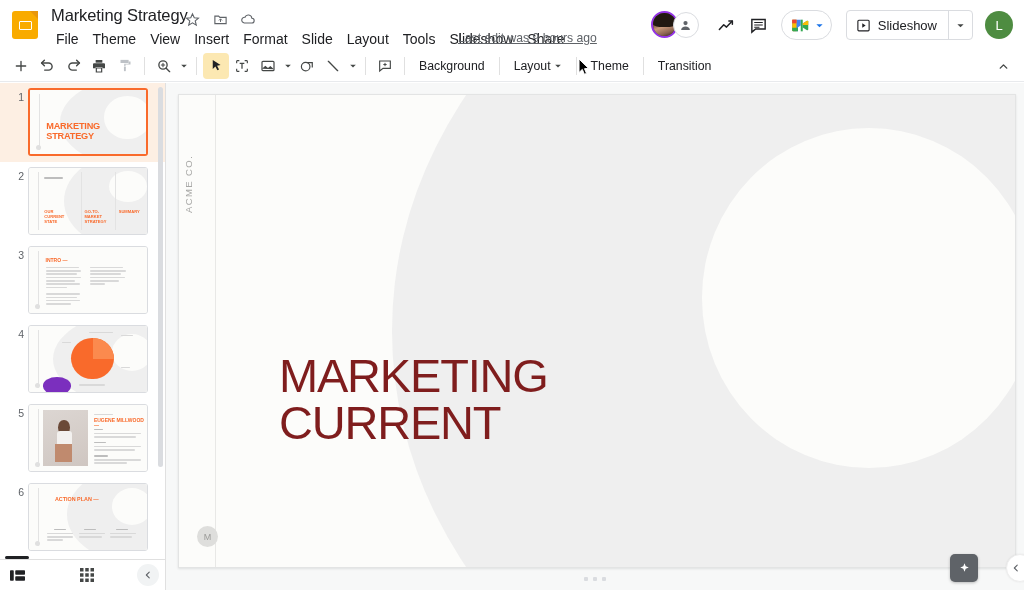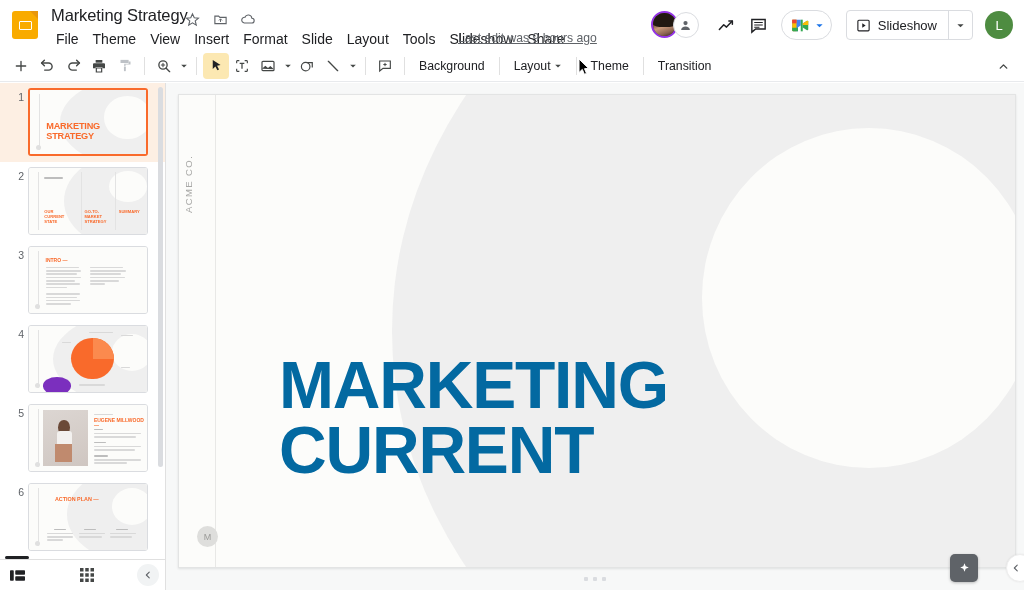--- a/index.html
+++ b/index.html
@@ -192,21 +192,21 @@
     writing-mode:vertical-rl; transform:rotate(180deg);
     text-align:left; height:90px;
   }
   .s-mark {
     position:absolute; left:18px; bottom:20px; width:21px; height:21px; border-radius:50%;
     background:#dededc; color:#9a9a98; font-size:9px;
     display:flex; align-items:center; justify-content:center;
   }
   .s-title {
     position:absolute; left:100px; top:258px; width:680px;
-    font-size:66px; line-height:0.99; font-weight:700; color:#0369a1;
+    font-size:47px; line-height:0.99; font-weight:400; color:#7f1d1d;
     letter-spacing:-1.2px;
   }
 
   .notes-handle {
     position:absolute; left:50%; bottom:9px; transform:translateX(-50%);
     display:flex; gap:5px;
   }
   .notes-handle i { width:4px; height:4px; background:#dadce0; border-radius:1px; display:block; }
 
   .explore-btn {

